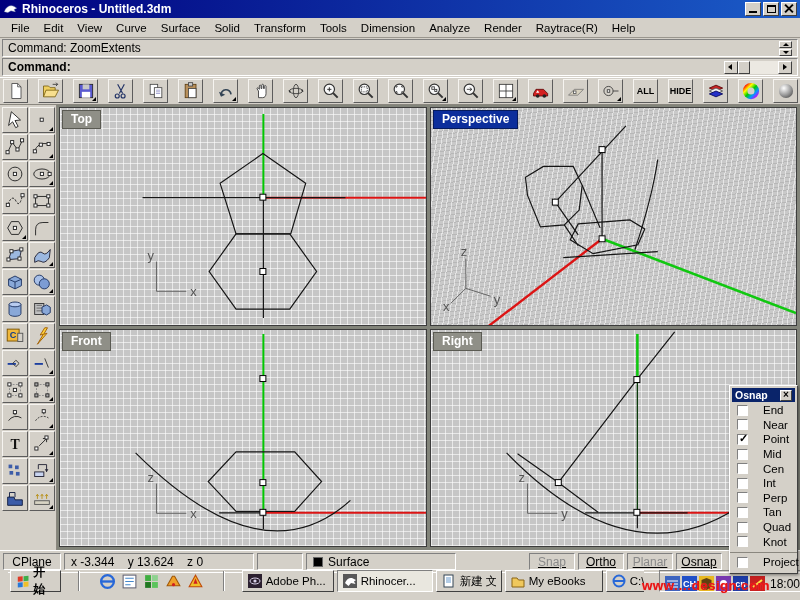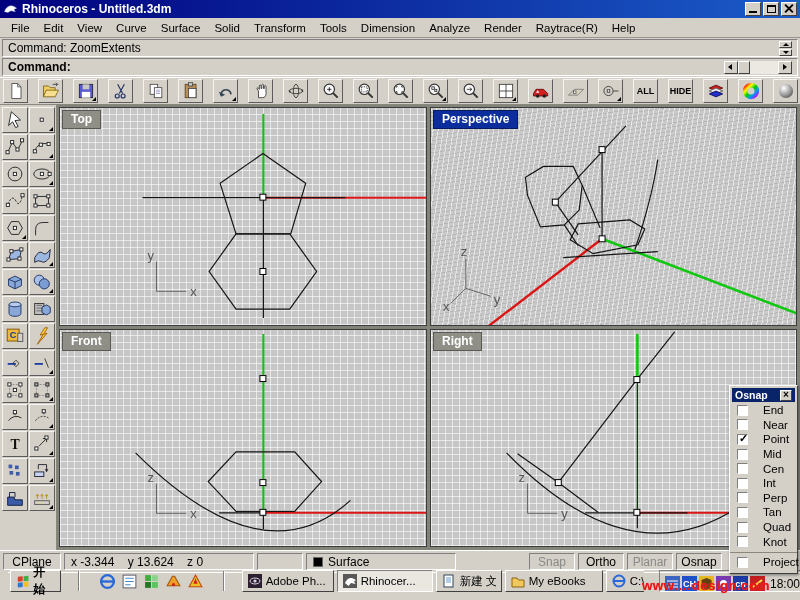--- a/index.html
+++ b/index.html
@@ -745,21 +745,21 @@
 
   <div class="statusbar">
     <span class="pane p-cp">CPlane</span>
     <span class="pane p-coords">x -3.344    y 13.624    z 0</span>
     <span class="pane p-blank"></span>
     <span class="pane p-layer">
       <span class="sw"></span>
       <span>Surface</span>
     </span>
     <span class="sb-gap"></span>
-    <span id="stoggles" style="display:flex;gap:3px;">
+    <span id="stoggles" style="display:flex;gap:3px;text-decoration:underline;">
         <span class="pane p-toggle off">Snap</span>
         <span class="pane p-toggle">Ortho</span>
         <span class="pane p-toggle off">Planar</span>
         <span class="pane p-toggle">Osnap</span>
       </span>
     <span class="sb-right"></span>
   </div>
 
   <div class="taskbar">
     <div class="startbtn">

